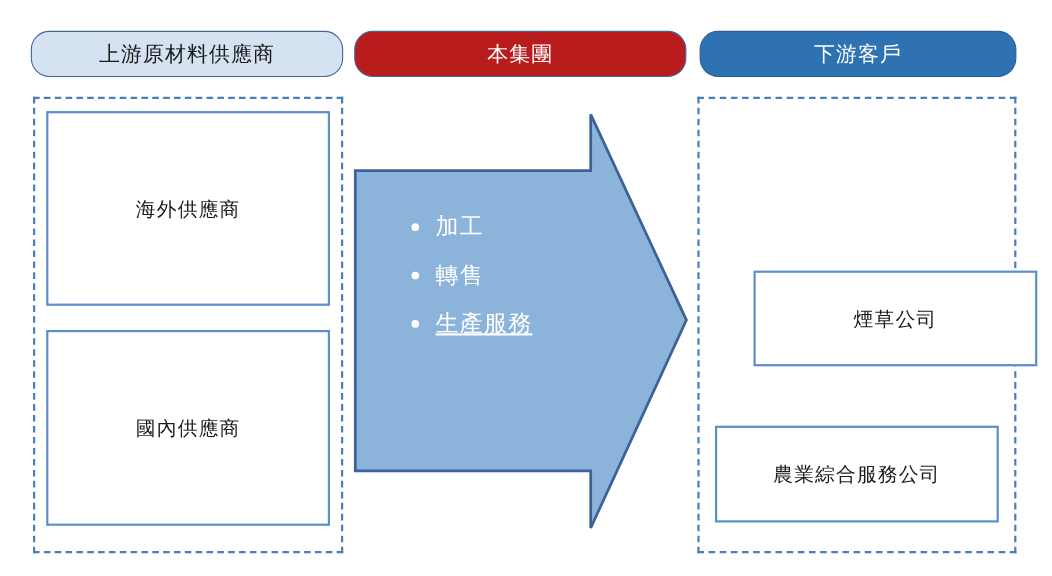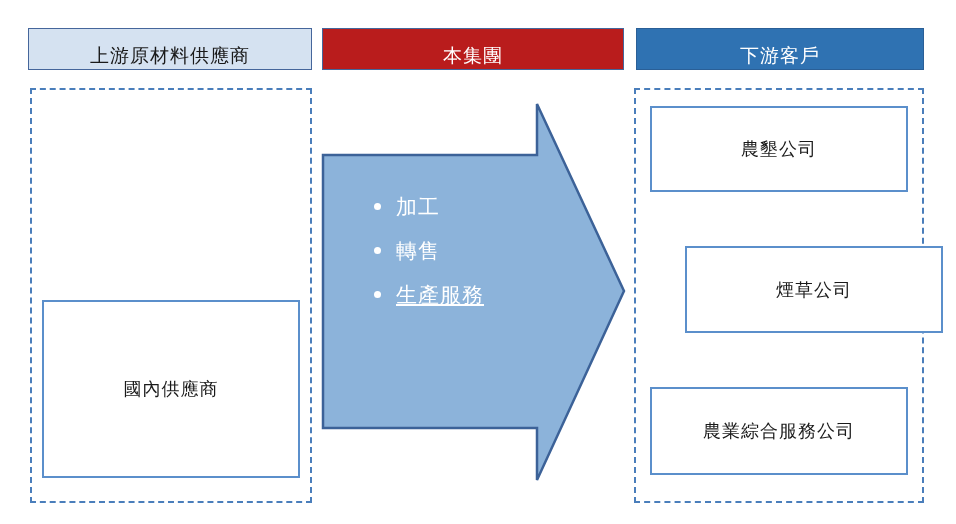--- a/index.html
+++ b/index.html
@@ -16,25 +16,26 @@
     height: 524px;
     background: #ffffff;
     overflow: hidden;
   }
 
   
   .col-header {
     position: absolute;
     box-sizing: border-box;
     display: flex;
-    align-items: flex-end;
+    align-items: center;
     justify-content: center;
     font-size: 19px;
     letter-spacing: 1px;
     white-space: nowrap;
+    border-radius: 17px;
   }
   .col-header.upstream {
     left: 28px;  top: 28px;  width: 284px;  height: 42px;
     background: #d5e2f1;
     border: 1.5px solid #45669b;
     color: #1a1a1a;
   }
   .col-header.group {
     left: 322px; top: 28px;  width: 302px;  height: 42px;
     background: #b91c1c;
@@ -131,20 +132,23 @@
   <div class="col-header group">
     <span>本集團</span>
   </div>
 
   <div class="col-header downstream">
     <span>下游客戶</span>
   </div>
 
   <div class="dashed-group left"></div>
 
+  <div class="entity-box overseas">
+    <span>海外供應商</span>
+  </div>
 
   <div class="entity-box domestic">
     <span>國內供應商</span>
   </div>
 
   <div id="arrow-shape">
     <svg viewBox="0 0 312 392" preserveAspectRatio="none">
       <polygon points="5,59 219,59 219,8 306,195 219,384 219,332 5,332" fill="#8cb3da" stroke="#3c6298" stroke-width="2.5" stroke-linejoin="miter"></polygon>
     </svg>
   </div>
@@ -159,23 +163,20 @@
       <span>轉售</span>
     </li>
     <li>
       <span class="bullet-dot"></span>
       <span>生產服務</span>
     </li>
   </ul>
 
   <div class="dashed-group right"></div>
 
-  <div class="entity-box farm">
-    <span>農墾公司</span>
-  </div>
 
   <div class="entity-box tobacco">
     <span>煙草公司</span>
   </div>
 
   <div class="entity-box agriserv">
     <span>農業綜合服務公司</span>
   </div>
 
 </div>

